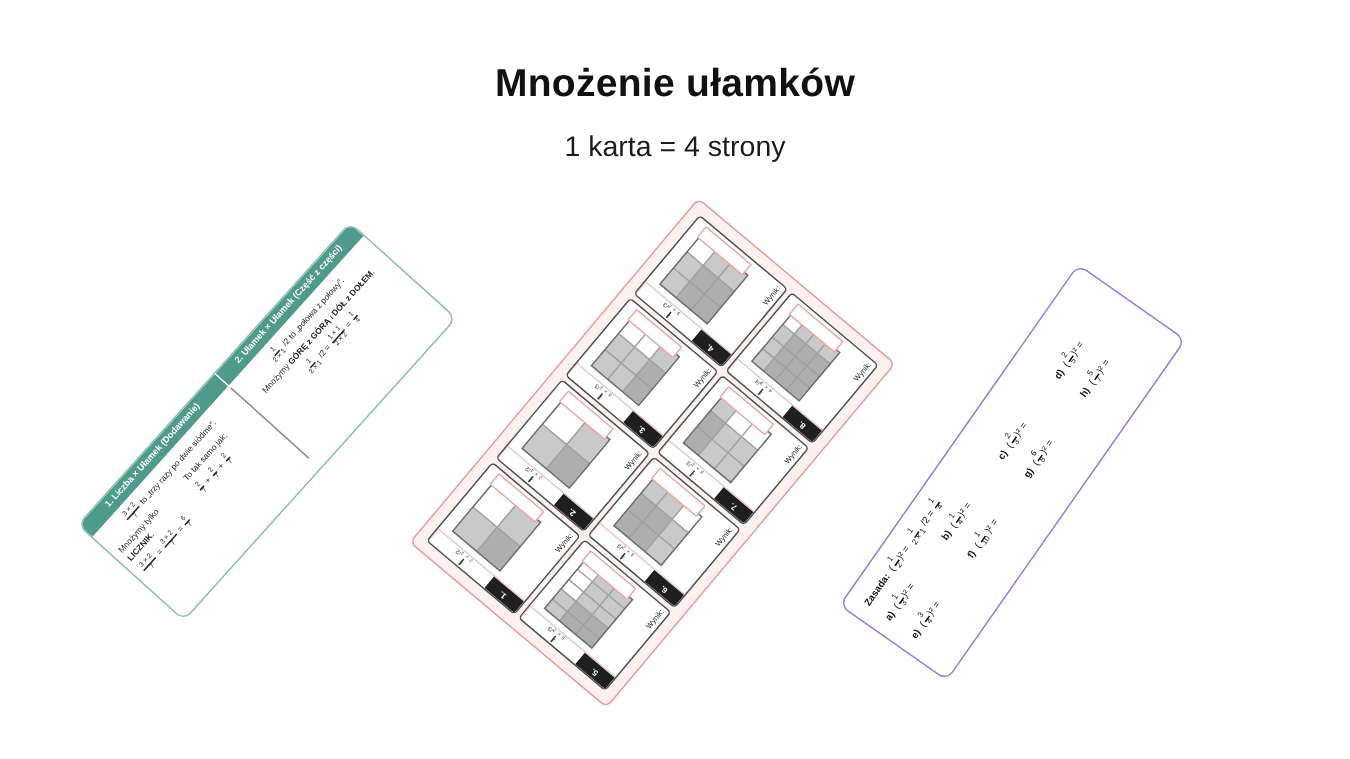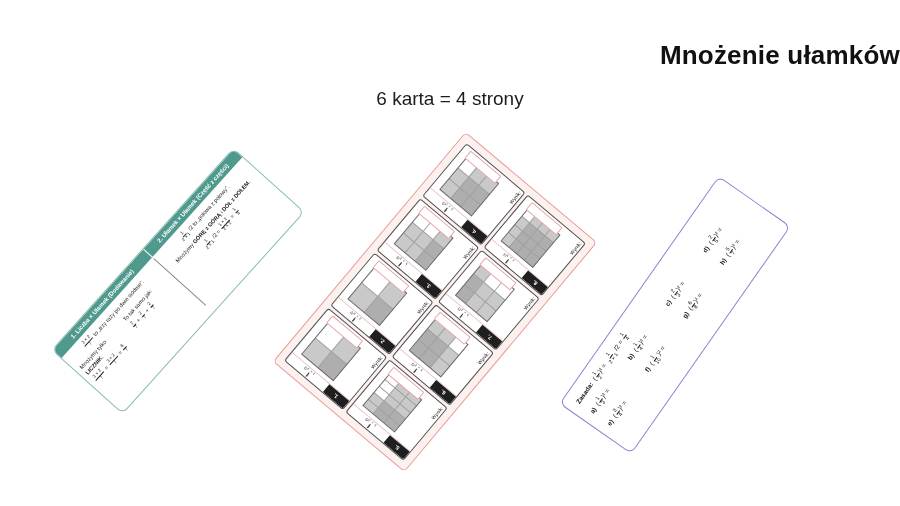--- a/index.html
+++ b/index.html
@@ -5,21 +5,21 @@
   html,body{margin:0;padding:0;}
   body{
     width:900px;height:506px;overflow:hidden;position:relative;
     background:#ffffff;font-family:"Liberation Sans",sans-serif;color:#111;
   }
   :root{
     --teal:#4f9a8c; --teal-border:#8bbcb1; --salmon:#e79b9b; --pink-bg:#fdf1f0;
     --purple:#8f81d6; --red-accent:#e8a8a8; --tab-black:#1f1f1f;
   }
   .page-title{
-    position:absolute;top:40px;left:0;width:100%;text-align:right;
+    position:absolute;top:40px;left:0;width:100%;text-align:center;
     font-size:26px;font-weight:bold;letter-spacing:.2px;
   }
   .page-subtitle{
     position:absolute;top:88px;left:0;width:100%;text-align:center;
     font-size:19px;font-weight:normal;color:#1c1c1c;
   }
   .card{position:absolute;box-sizing:border-box;background:#fff;}
 
   
   .theory{
@@ -100,21 +100,21 @@
     display:grid;grid-template-columns:repeat(4,1fr);
     row-gap:9px;column-gap:6px;
   }
   .ex-item{white-space:nowrap;}
   .ex-item b{margin-right:2px;}
 </style>
 </head>
 <body>
 
 <div class="page-title">Mnożenie ułamków</div>
-<div class="page-subtitle">6 karta = 4 strony</div>
+<div class="page-subtitle">1 karta = 4 strony</div>
 
 <div class="card theory">
   <div class="t-sec">
     <div class="t-head">1. Liczba × Ułamek (Dodawanie)</div>
     <div class="t-body">
       <div class="t-line t-center"><span class="fr">
             <span class="n">3 × 2</span>
             <span class="d">7</span>
           </span>  to „trzy razy po dwie siódme”.</div>
       <div class="t-cols">

